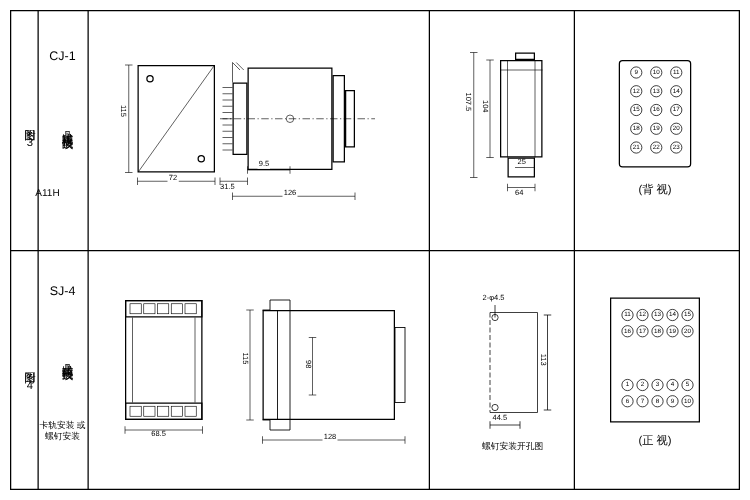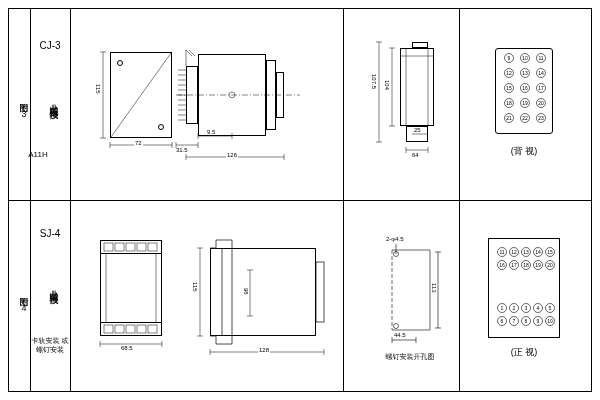--- a/index.html
+++ b/index.html
@@ -41,21 +41,21 @@
 
   <div class="vline" style="left:30px;top:8px;height:384px;"></div>
   <div class="vline" style="left:70px;top:8px;height:384px;"></div>
   <div class="vline" style="left:343px;top:8px;height:384px;"></div>
   <div class="vline" style="left:459px;top:8px;height:384px;"></div>
 
   <div class="hline" style="left:8px;top:200px;width:584px;"></div>
 
   <div class="vtext" style="left:12px;top:78px;width:16px;height:60px;">附图 3</div>
 
-  <div class="ctext" style="left:32px;top:40px;width:36px;font-size:10px;">CJ-3</div>
+  <div class="ctext" style="left:32px;top:40px;width:36px;font-size:10px;">CJ-1</div>
   <div class="vtext" style="left:42px;top:58px;width:16px;height:84px;">凸出式板后接线</div>
   <div class="ctext" style="left:20px;top:150px;width:36px;font-size:8px;">A11H</div>
 
   <div class="box" style="left:110px;top:52px;width:62px;height:86px;"></div>
   <div class="circ" style="left:117px;top:60px;width:6px;height:6px;"></div>
   <div class="circ" style="left:158px;top:124px;width:6px;height:6px;"></div>
   <svg width="600" height="400">
     <line x1="111" y1="137" x2="171" y2="53" stroke="#000" stroke-width="0.5"></line>
   </svg>
 

